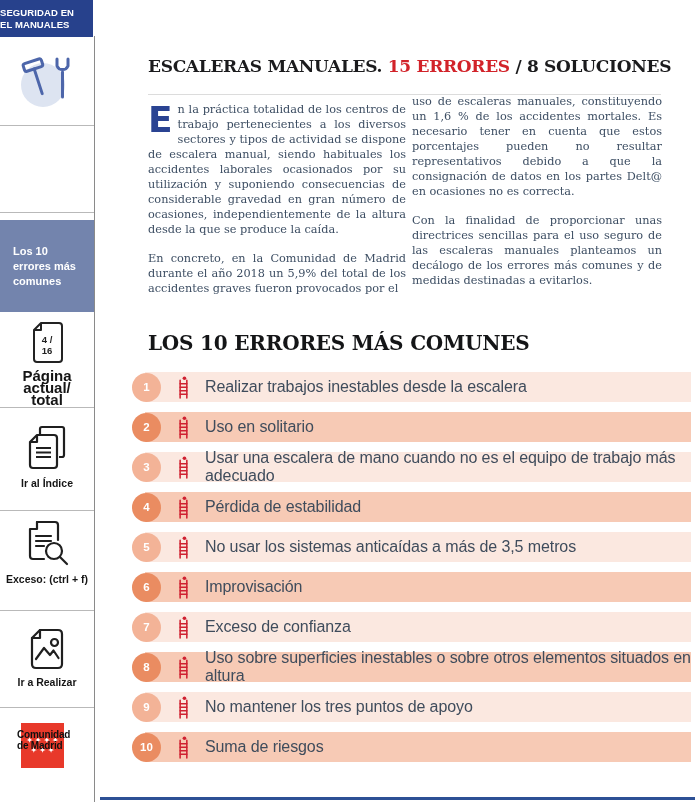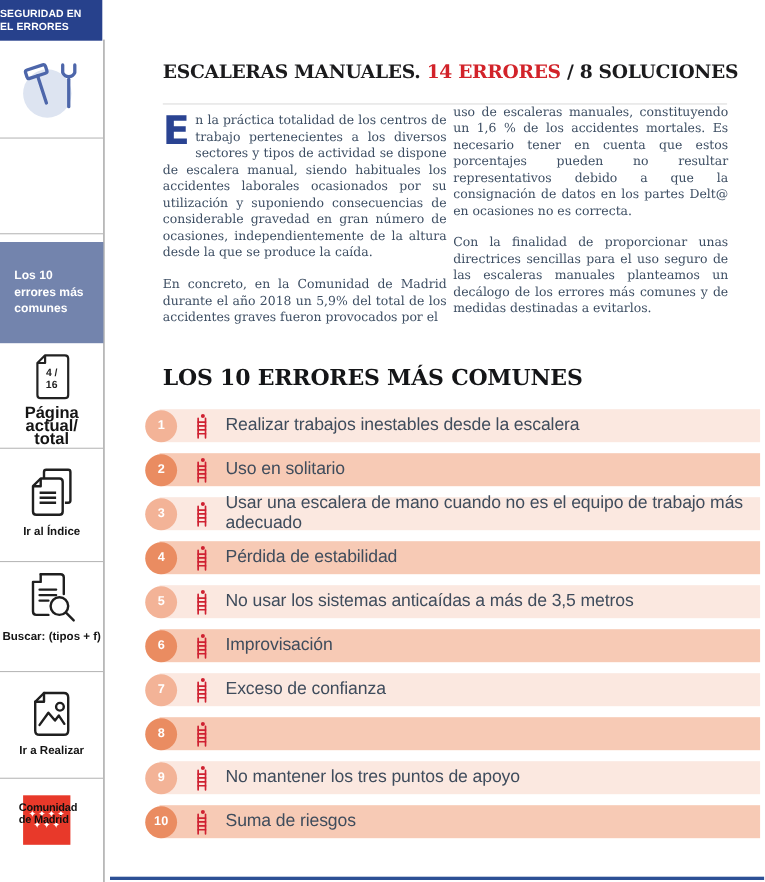--- a/index.html
+++ b/index.html
@@ -58,21 +58,21 @@
   .etext{margin-left:14px;font-size:16px;color:#3f4c5c;letter-spacing:-.1px}
   .m-footerline{left:100px;top:797px;width:595px;height:3px;background:#2d5095}
 </style>
 </head>
 <body>
 
 <div class="page">
 
   <div class="abs sb-header">
     <span>SEGURIDAD EN</span>
-    <span>EL ERRORES</span>
+    <span>EL MANUALES</span>
   </div>
 
   <div class="abs sb-vline"></div>
 
   <div class="abs sb-tools">
     <svg width="62" height="62" viewBox="0 0 62 62">
       <circle cx="27" cy="35" r="22" fill="#dde4f1"></circle>
       <g stroke="#4d66aa" stroke-width="3" fill="none" stroke-linecap="round" stroke-linejoin="round">
         <g transform="rotate(-18 18 20)">
           <rect x="9" y="11" width="19" height="8" rx="2"></rect>
@@ -130,21 +130,21 @@
     <svg width="46" height="50" viewBox="0 0 46 50">
       <g stroke="#1f1f1f" stroke-width="2.2" fill="none" stroke-linejoin="round" stroke-linecap="round">
         <path d="M13 4 H31 Q34 4 34 7 V22"></path>
         <path d="M13 4 V11 H6 V38 Q6 41 9 41 H20"></path>
         <path d="M12 18 H27 M12 23 H27 M12 28 H20"></path>
         <circle cx="30" cy="33" r="8"></circle>
         <path d="M36 39 L43 46"></path>
       </g>
     </svg>
   </div>
-  <div class="abs sb-label lbl-nav" style="top:573px">Buscar: (tipos + f)</div>
+  <div class="abs sb-label lbl-nav" style="top:573px">Exceso: (ctrl + f)</div>
 
   <div class="abs sb-div" style="top:610px"></div>
 
   <div class="abs sb-iconwrap" style="top:626px">
     <svg width="40" height="46" viewBox="0 0 40 46">
       <g stroke="#1f1f1f" stroke-width="2.2" fill="none" stroke-linejoin="round" stroke-linecap="round">
         <path d="M13 4 H31 Q35 4 35 8 V38 Q35 42 31 42 H9 Q5 42 5 38 V12 Z"></path>
         <path d="M13 4 V12 H5"></path>
         <circle cx="27.5" cy="16.5" r="3.5"></circle>
         <path d="M9 33 L17 22 L23 29 L26.5 24.5 L31.5 32"></path>
@@ -158,21 +158,21 @@
   <div class="abs sb-logo-box">
     <div class="stars">✦✦✦✦</div>
     <div class="stars">✦✦✦</div>
   </div>
   <div class="abs sb-logo-name">
     <div>Comunidad</div>
     <div>de Madrid</div>
   </div>
 
   <h1 class="abs m-title">
-    <span>ESCALERAS MANUALES. </span><span class="red">14 ERRORES</span><span> / 8 SOLUCIONES</span>
+    <span>ESCALERAS MANUALES. </span><span class="red">15 ERRORES</span><span> / 8 SOLUCIONES</span>
   </h1>
   <div class="abs m-rule"></div>
 
   <div class="abs m-col m-col1">
     <p><span class="dropcap">E</span><span>n la práctica totalidad de los centros de trabajo pertenecientes a los diversos sectores y tipos de actividad se dispone de escalera manual, siendo habituales los accidentes laborales ocasionados por su utilización y suponiendo consecuencias de considerable gravedad en gran número de ocasiones, independientemente de la altura desde la que se produce la caída.</span></p>
     <p>En concreto, en la Comunidad de Madrid durante el año 2018 un 5,9% del total de los accidentes graves fueron provocados por el</p>
   </div>
   <div class="abs m-col m-col2">
     <p>uso de escaleras manuales, constituyendo un 1,6 % de los accidentes mortales. Es necesario tener en cuenta que estos porcentajes pueden no resultar representativos debido a que la consignación de datos en los partes Delt@ en ocasiones no es correcta.</p>
     <p>Con la finalidad de proporcionar unas directrices sencillas para el uso seguro de las escaleras manuales planteamos un decálogo de los errores más comunes y de medidas destinadas a evitarlos.</p>
@@ -276,20 +276,21 @@
       <span class="enum c-dark">8</span>
       <span class="ladder">
           <svg width="16" height="23" viewBox="0 0 16 24">
             <circle cx="9.5" cy="2.3" r="1.9" fill="#cf2131"></circle>
             <g stroke="#cf2131" stroke-width="1.6" fill="none" stroke-linecap="round">
               <path d="M5 4.5 V23 M12 4.5 V23"></path>
               <path d="M5 8 H12 M5 11.7 H12 M5 15.4 H12 M5 19.1 H12"></path>
             </g>
           </svg>
         </span>
+      <span class="etext">Uso sobre superficies inestables o sobre otros elementos situados en altura</span>
     </div>
     <div class="erow light">
       <span class="enum c-light">9</span>
       <span class="ladder">
           <svg width="16" height="23" viewBox="0 0 16 24">
             <circle cx="9.5" cy="2.3" r="1.9" fill="#cf2131"></circle>
             <g stroke="#cf2131" stroke-width="1.6" fill="none" stroke-linecap="round">
               <path d="M5 4.5 V23 M12 4.5 V23"></path>
               <path d="M5 8 H12 M5 11.7 H12 M5 15.4 H12 M5 19.1 H12"></path>
             </g>

